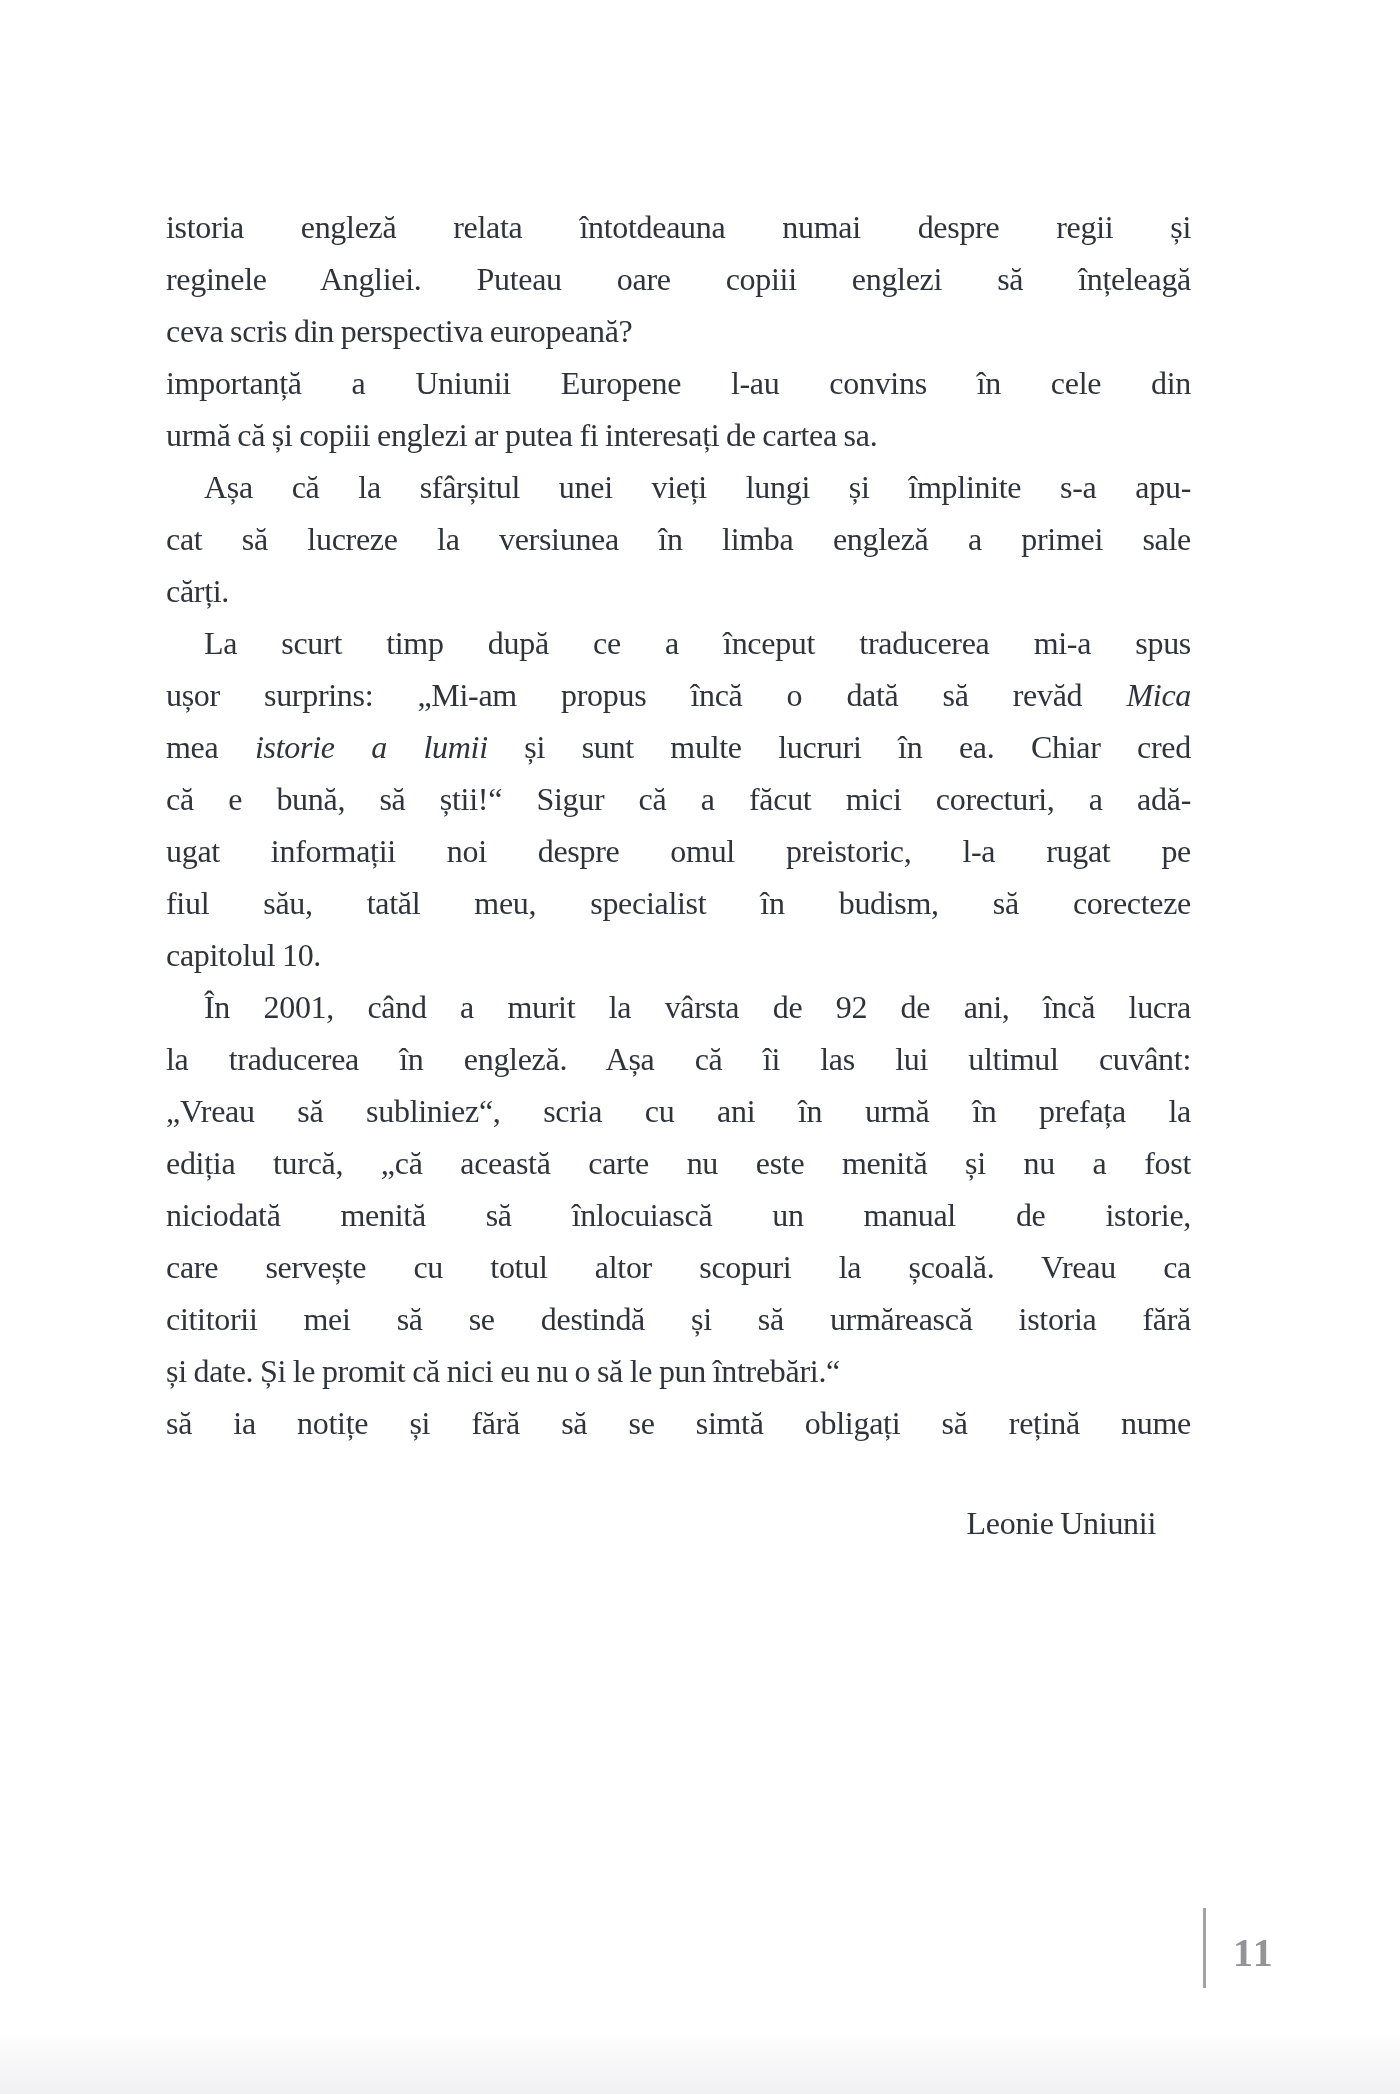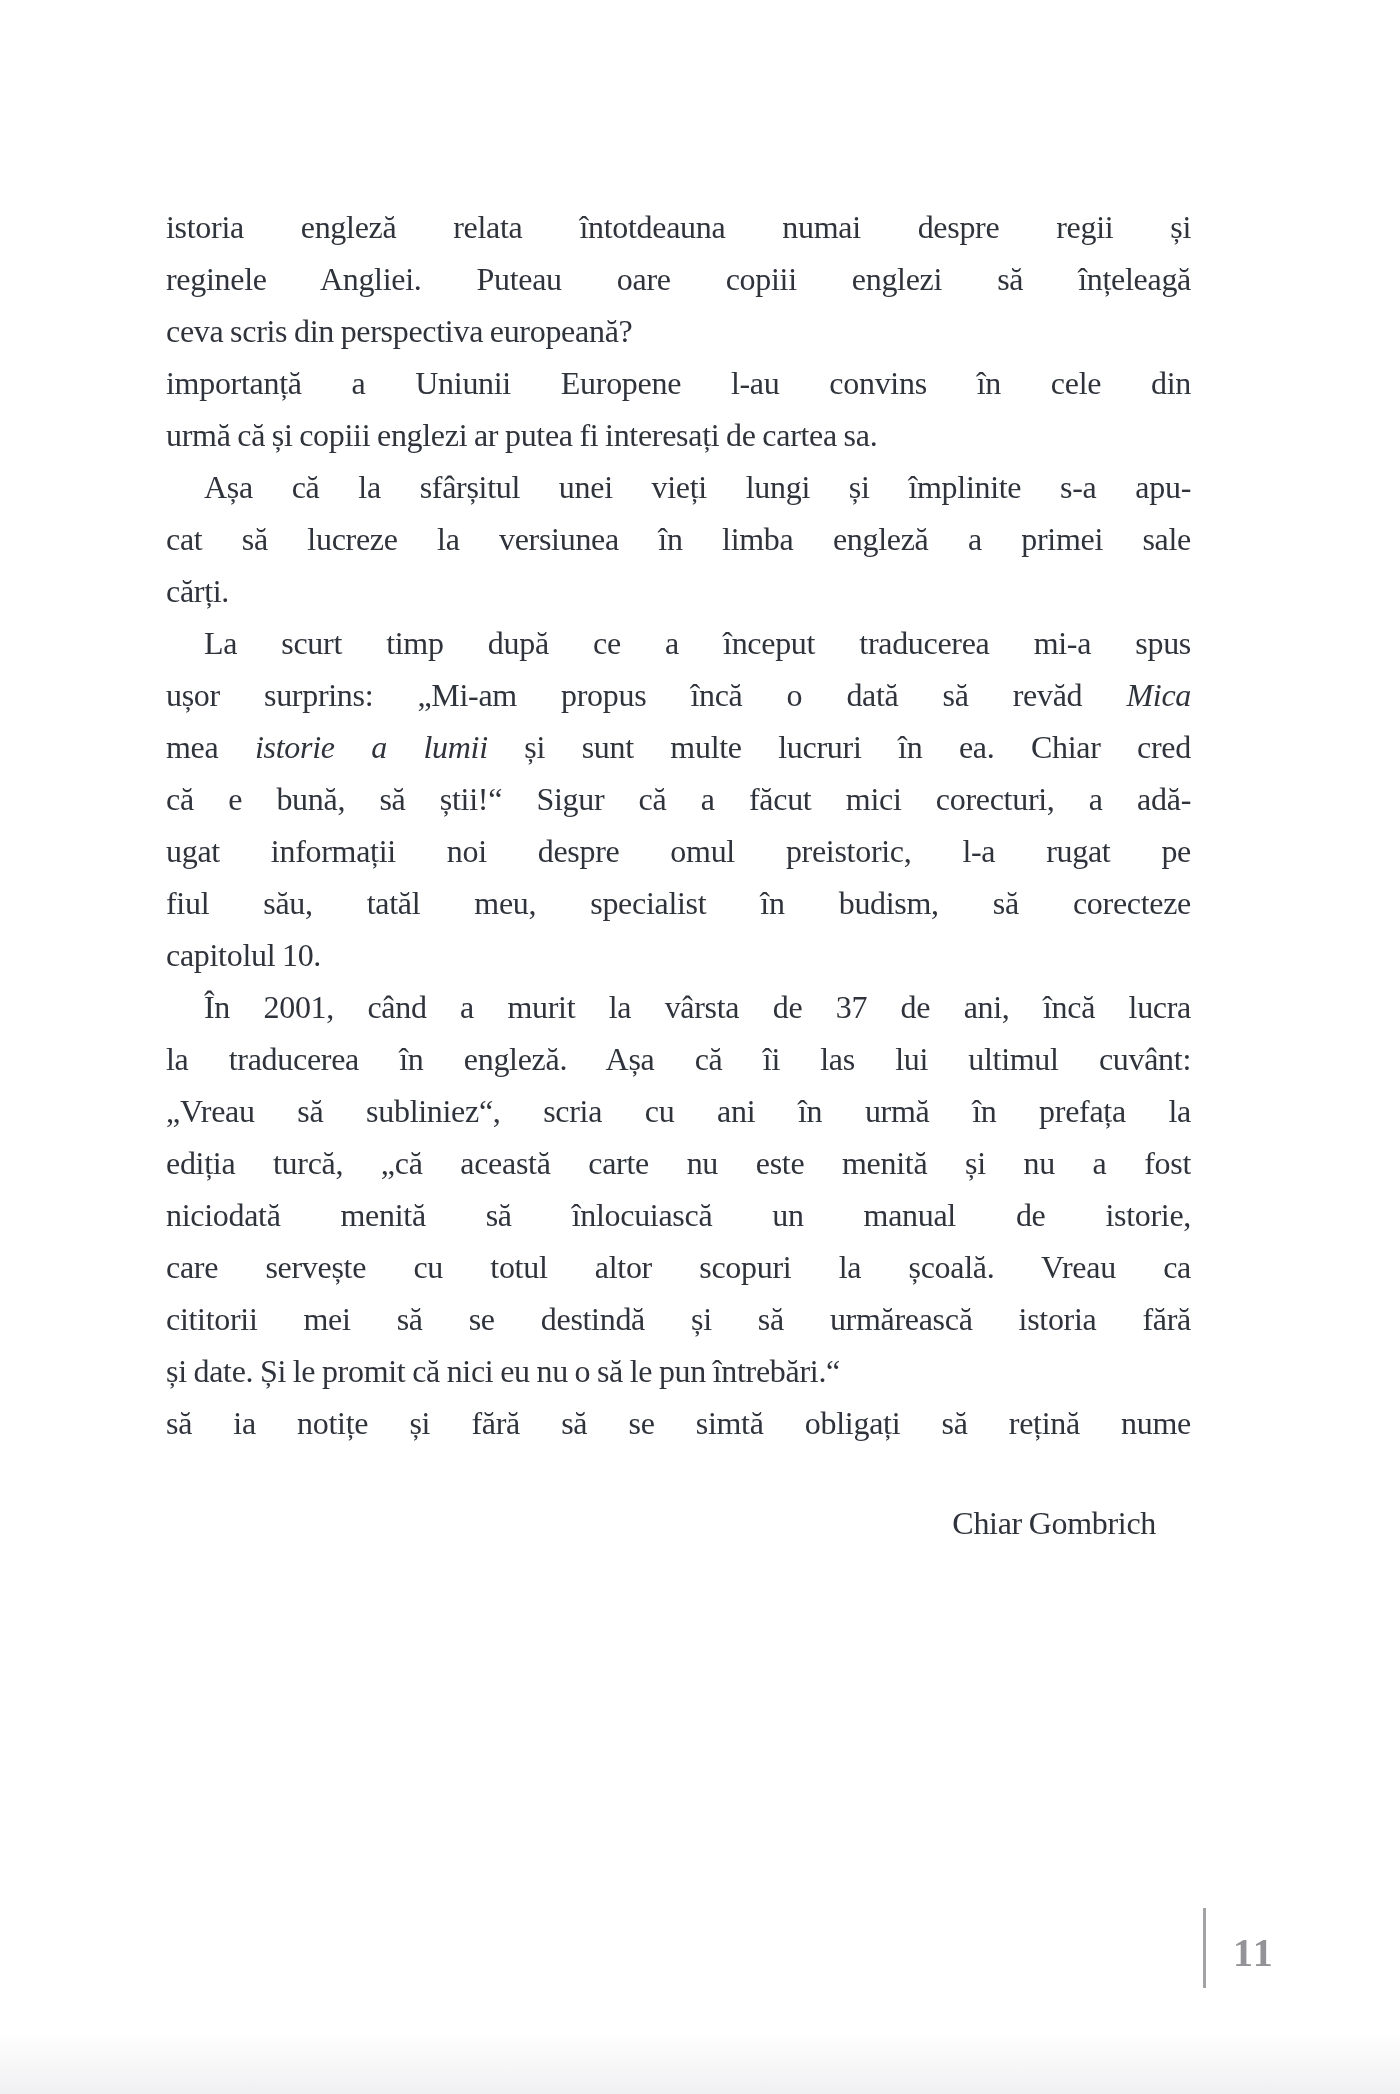--- a/index.html
+++ b/index.html
@@ -99,32 +99,32 @@
         <div class="para">
           <div class="line indent"><span>La scurt timp după ce a început traducerea mi-a spus</span></div>
           <div class="line"><span>ușor surprins: „Mi-am propus încă o dată să revăd </span><span class="it">Mica</span></div>
           <div class="line"><span>mea </span><span class="it">istorie a lumii</span><span> și sunt multe lucruri în ea. Chiar cred</span></div>
           <div class="line"><span>că e bună, să știi!“ Sigur că a făcut mici corecturi, a adă-</span></div>
           <div class="line"><span>ugat informații noi despre omul preistoric, l-a rugat pe</span></div>
           <div class="line"><span>fiul său, tatăl meu, specialist în budism, să corecteze</span></div>
           <div class="line last"><span>capitolul 10.</span></div>
         </div>
         <div class="para">
-          <div class="line indent"><span>În 2001, când a murit la vârsta de 37 de ani, încă lucra</span></div>
+          <div class="line indent"><span>În 2001, când a murit la vârsta de 92 de ani, încă lucra</span></div>
           <div class="line"><span>la traducerea în engleză. Așa că îi las lui ultimul cuvânt:</span></div>
           <div class="line"><span>„Vreau să subliniez“, scria cu ani în urmă în prefața la</span></div>
           <div class="line"><span>ediția turcă, „că această carte nu este menită și nu a fost</span></div>
           <div class="line"><span>niciodată menită să înlocuiască un manual de istorie,</span></div>
           <div class="line"><span>care servește cu totul altor scopuri la școală. Vreau ca</span></div>
           <div class="line"><span>cititorii mei să se destindă și să urmărească istoria fără</span></div>
           <div class="line last"><span>și date. Și le promit că nici eu nu o să le pun întrebări.“</span></div>
           <div class="line"><span>să ia notițe și fără să se simtă obligați să rețină nume</span></div>
         </div>
       </main>
-    <div class="signature">Chiar Gombrich</div>
+    <div class="signature">Leonie Uniunii</div>
   </div>
 
   <div class="pagenum-rule"></div>
 
   <div class="pagenum">11</div>
 
   <div class="bottom-shade"></div>
 
 </div>
 

